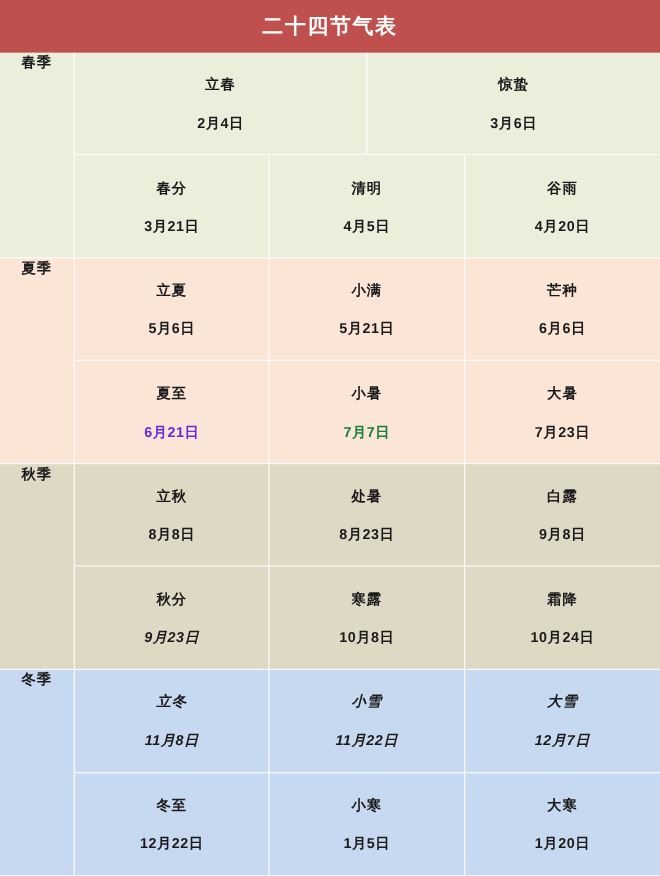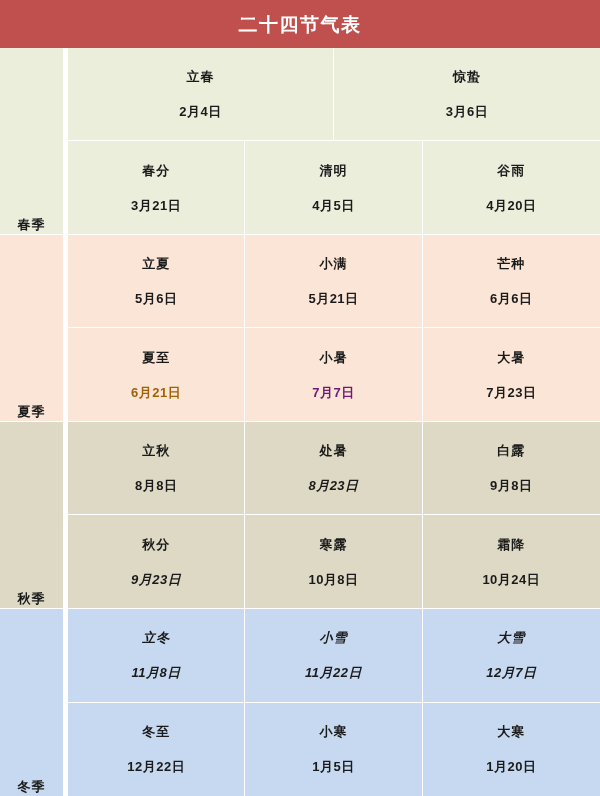--- a/index.html
+++ b/index.html
@@ -53,24 +53,24 @@
     flex-direction: row;
     box-sizing: border-box;
     border-bottom: 1px solid #ffffff;
     position: relative;
   }
   .season-block:last-child { border-bottom: none; }
 
   .season-label-cell {
     flex: 0 0 68px;
     display: flex;
-    align-items: flex-end;
+    align-items: flex-start;
     justify-content: center;
     box-sizing: border-box;
-    border-right: 5px solid #0369a1;
+    border-right: 1px solid #0369a1;
     font-family: Liberation Serif, serif;
   }
   .season-label {
     font-size: 13px;
     font-weight: bold;
     color: #1a1a1a;
     letter-spacing: 1px;
   }
 
   .season-grid {
@@ -176,25 +176,25 @@
             <span class="term-date" style="color: rgb(26, 26, 26);">5月21日</span>
           </div>
           <div class="term-cell" style="border-right-color: rgb(255, 255, 255);">
             <span class="term-name" style="color: rgb(26, 26, 26);">芒种</span>
             <span class="term-date" style="color: rgb(26, 26, 26);">6月6日</span>
           </div>
         </div>
         <div class="term-row" style="border-bottom-color: rgb(255, 255, 255);">
           <div class="term-cell" style="border-right-color: rgb(255, 255, 255);">
             <span class="term-name" style="color: rgb(26, 26, 26);">夏至</span>
-            <span class="term-date" style="color: #a16207;">6月21日</span>
+            <span class="term-date" style="color: #6d28d9;">6月21日</span>
           </div>
           <div class="term-cell" style="border-right-color: rgb(255, 255, 255);">
             <span class="term-name" style="color: rgb(26, 26, 26);">小暑</span>
-            <span class="term-date" style="color: #701a75;">7月7日</span>
+            <span class="term-date" style="color: #15803d;">7月7日</span>
           </div>
           <div class="term-cell" style="border-right-color: rgb(255, 255, 255);">
             <span class="term-name" style="color: rgb(26, 26, 26);">大暑</span>
             <span class="term-date" style="color: rgb(26, 26, 26);">7月23日</span>
           </div>
         </div>
       </div>
     </div>
 
     <div class="season-block" style="background: rgb(221, 217, 196); border-bottom-color: rgb(255, 255, 255);">
@@ -202,21 +202,21 @@
         <span class="season-label" style="color: rgb(26, 26, 26);">秋季</span>
       </div>
       <div class="season-grid">
         <div class="term-row" style="border-bottom-color: rgb(255, 255, 255);">
           <div class="term-cell" style="border-right-color: rgb(255, 255, 255);">
             <span class="term-name" style="color: rgb(26, 26, 26);">立秋</span>
             <span class="term-date" style="color: rgb(26, 26, 26);">8月8日</span>
           </div>
           <div class="term-cell" style="border-right-color: rgb(255, 255, 255);">
             <span class="term-name" style="color: rgb(26, 26, 26);">处暑</span>
-            <span class="term-date" style="color: rgb(26, 26, 26); font-style: italic;">8月23日</span>
+            <span class="term-date" style="color: rgb(26, 26, 26);">8月23日</span>
           </div>
           <div class="term-cell" style="border-right-color: rgb(255, 255, 255);">
             <span class="term-name" style="color: rgb(26, 26, 26);">白露</span>
             <span class="term-date" style="color: rgb(26, 26, 26);">9月8日</span>
           </div>
         </div>
         <div class="term-row" style="border-bottom-color: rgb(255, 255, 255);">
           <div class="term-cell" style="border-right-color: rgb(255, 255, 255);">
             <span class="term-name" style="color: rgb(26, 26, 26);">秋分</span>
             <span class="term-date" style="color: rgb(26, 26, 26); font-style: italic;">9月23日</span>

